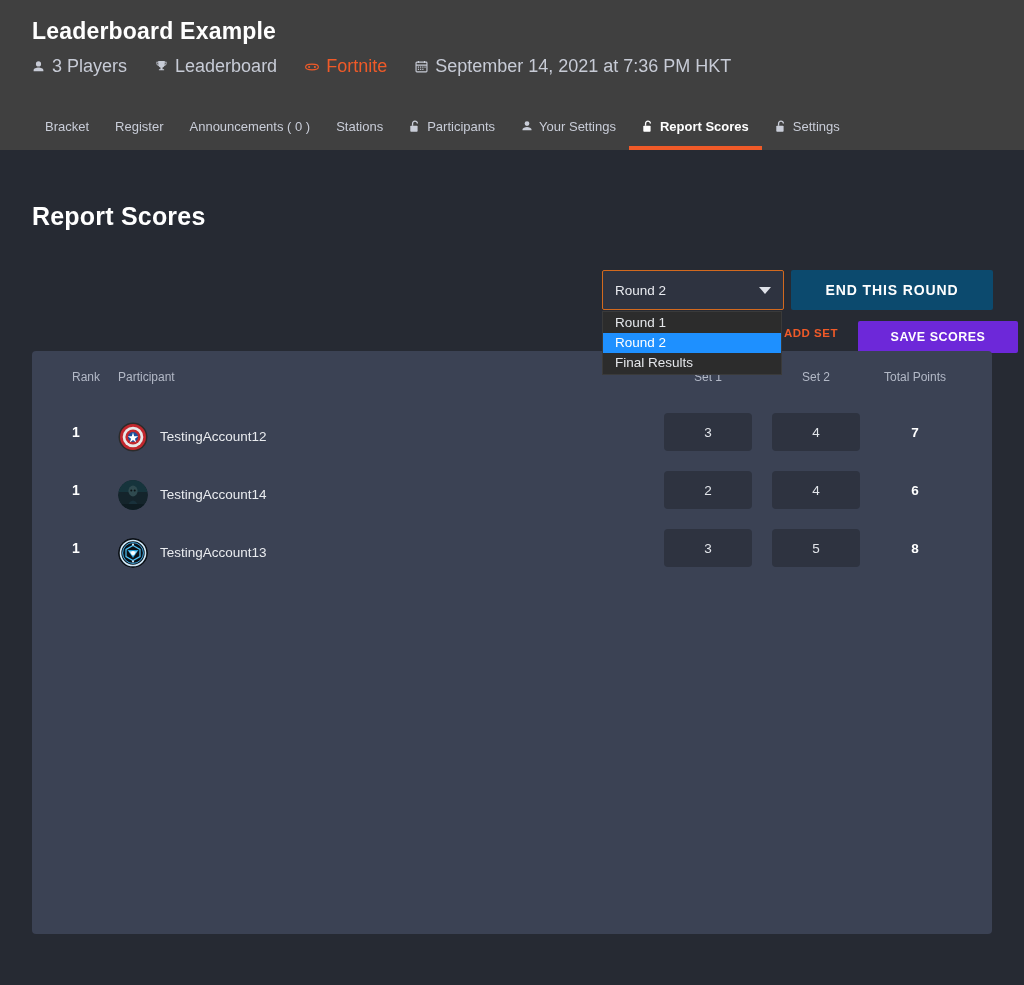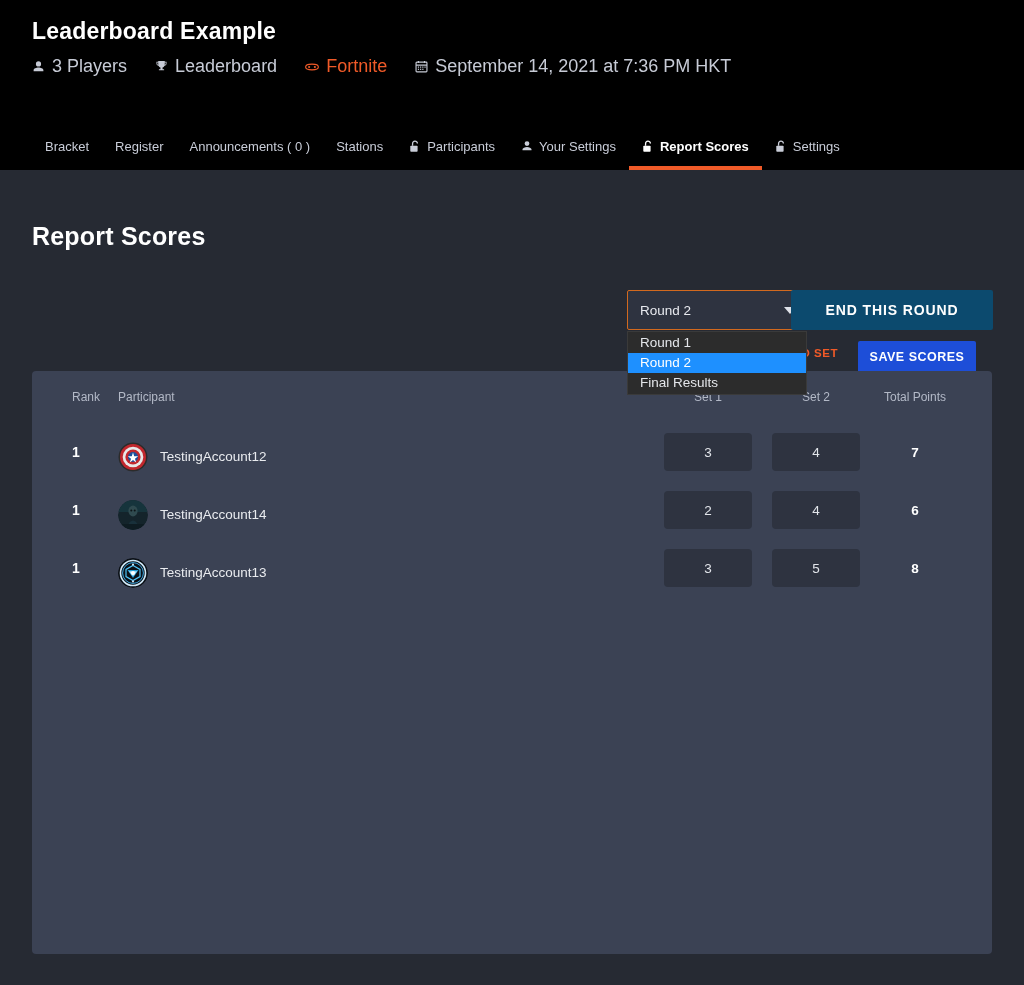--- a/index.html
+++ b/index.html
@@ -5,22 +5,22 @@
   * { box-sizing: border-box; margin: 0; padding: 0; }
   html, body {
     width: 1024px; height: 985px;
     background: #262a33;
     font-family: "Liberation Sans", sans-serif;
     overflow: hidden;
   }
 
   
   #top-header {
-    background: #000000;
-    height: 170px;
+    background: #404040;
+    height: 150px;
     padding: 0 32px;
     position: relative;
   }
   #event-title {
     font-size: 23px;
     font-weight: bold;
     color: #ffffff;
     letter-spacing: .2px;
     padding-top: 18px;
   }
@@ -84,21 +84,21 @@
     color: #ffffff;
     padding-top: 52px;
     letter-spacing: .2px;
   }
 
   
   #controls-area { position: relative; height: 120px; }
 
   #round-select-wrap {
     position: absolute;
-    left: 595px;
+    left: 570px;
     top: 39px;
     width: 182px;
   }
   #round-select {
     width: 182px;
     height: 40px;
     background: #2e3340;
     border: 1px solid #d2691e;
     border-radius: 2px;
     color: #e8eaef;
@@ -157,23 +157,23 @@
     font-size: 11.5px;
     font-weight: bold;
     color: #f05a28;
     letter-spacing: .5px;
     cursor: pointer;
   }
   #save-scores-btn {
     position: absolute;
     left: 826px;
     top: 90px;
-    width: 118px;
+    width: 160px;
     height: 32px;
-    background: #1d4ed8;
+    background: #6d28d9;
     border: none;
     border-radius: 2px;
     color: #ffffff;
     font-size: 12.5px;
     font-weight: bold;
     letter-spacing: .5px;
     cursor: pointer;
     font-family: "Liberation Sans", sans-serif;
   }
 

